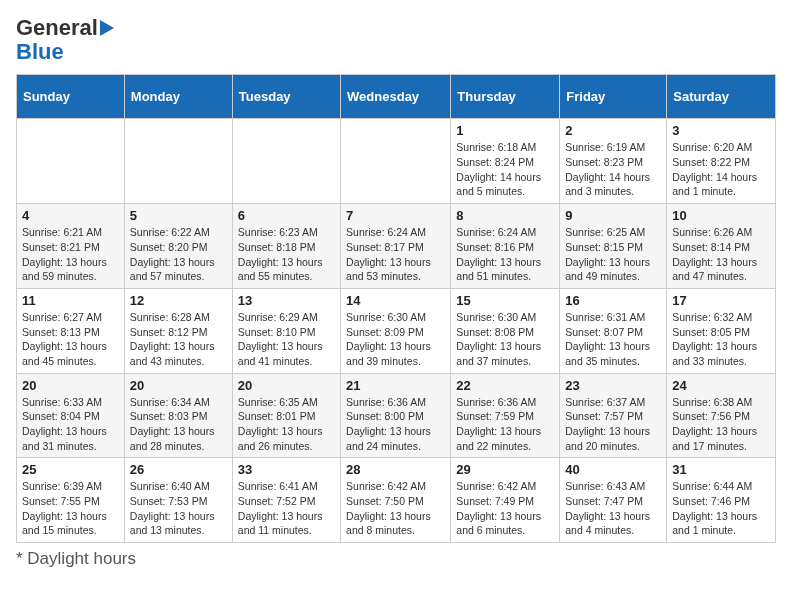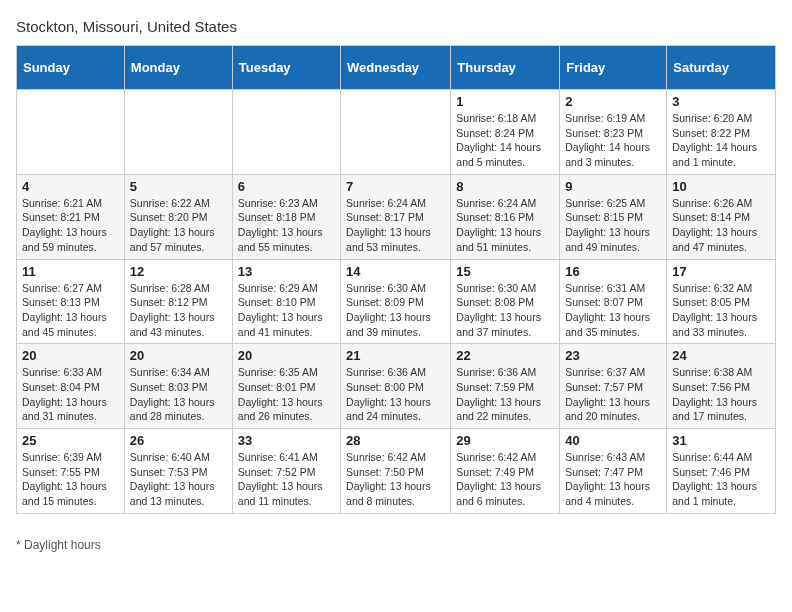--- a/index.html
+++ b/index.html
@@ -88,31 +88,43 @@
     }
     .day-info {
       color: #333;
       font-size: 10.5px;
       line-height: 1.4;
     }
     .empty-cell {
       background: #fff !important;
     }
     .footer-note {
-      font-size: 12px;
+      font-size: 17px;
       color: #555;
-      margin-top: 24px;
+      margin-top: 6px;
     }
   </style>
 </head>
 <body>
 
 <div class="header-area">
+  <div class="logo">
+    <div class="logo-line">
+      <span class="logo-text">
+        <span>General</span>
+      </span>
+      <span class="logo-arrow"></span>
+    </div>
+    <div class="logo-line">
+      <span class="logo-text">
+        <span class="blue">Blue</span>
+      </span>
+    </div>
+  </div>
   <div class="title-area">
-    <div class="location-title">Stockton, Missouri, United States</div>
   </div>
 </div>
 
 <table class="calendar">
   <thead>
     <tr>
     <th>Sunday</th>
         <th>Monday</th>
         <th>Tuesday</th>
         <th>Wednesday</th>

